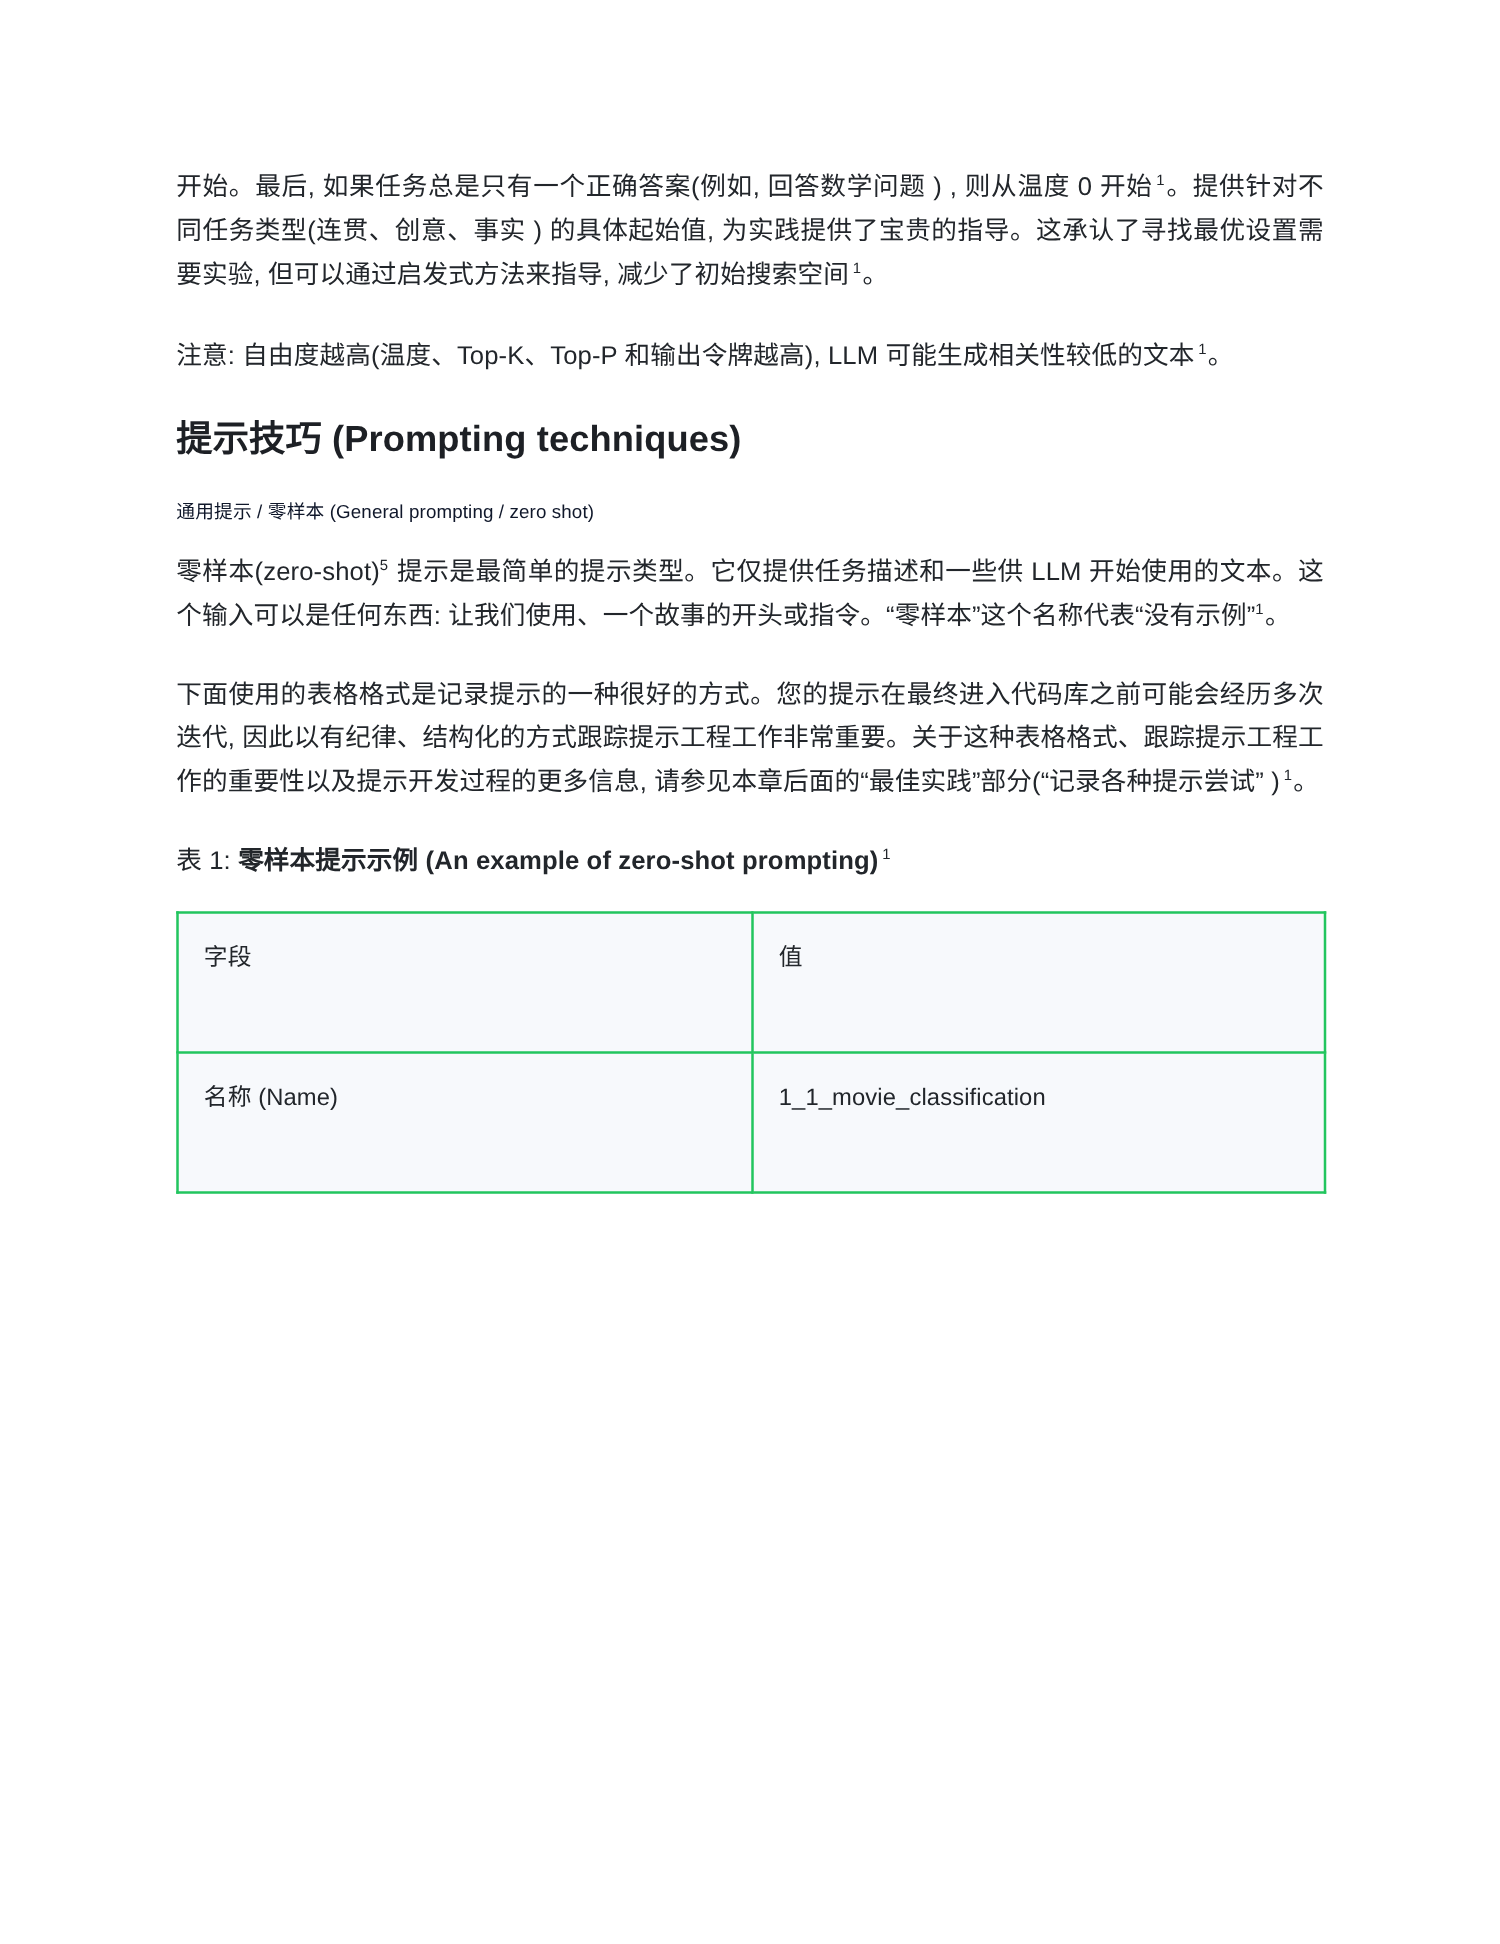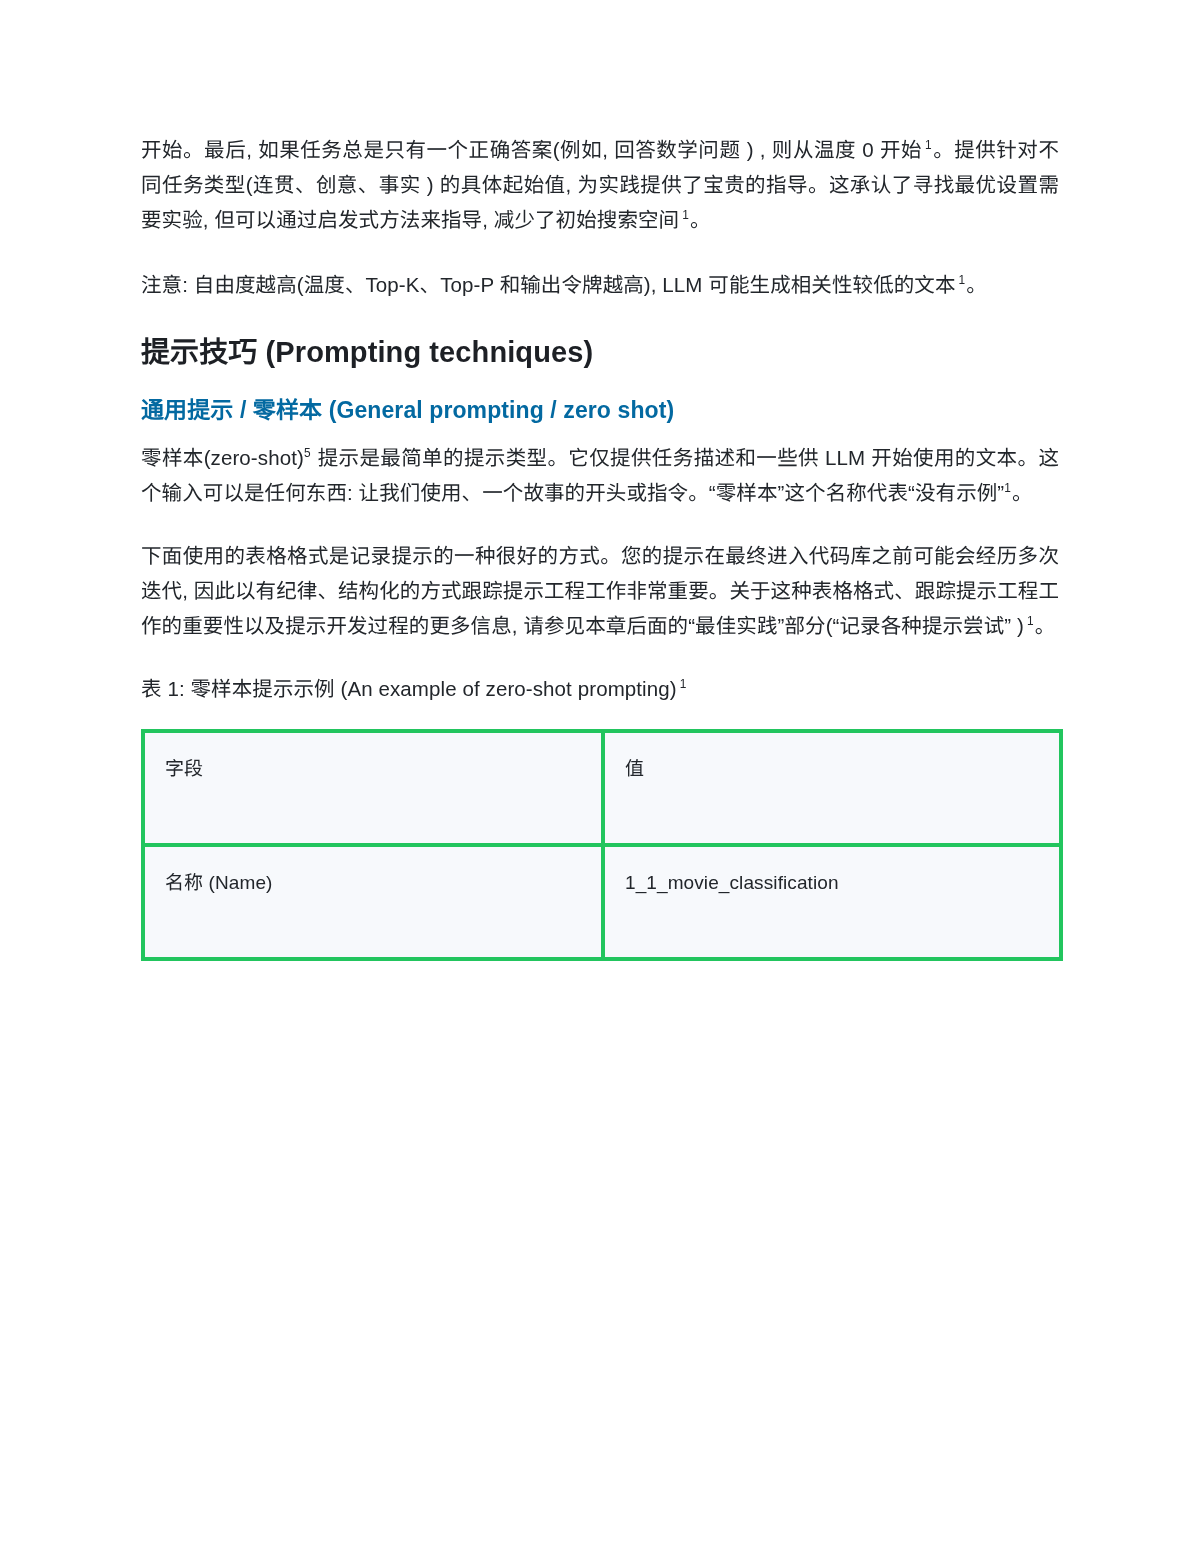--- a/index.html
+++ b/index.html
@@ -46,36 +46,36 @@
     margin: 14px 0 22px 0;
     font-size: 29px;
     line-height: 40px;
     font-weight: 700;
     color: #1d2025;
     letter-spacing: 0.1px;
   }
 
   h3.sub-heading {
     margin: 16px 0 14px 0;
-    font-size: 23px;
+    font-size: 15px;
     line-height: 32px;
-    font-weight: 700;
-    color: #0369a1;
+    font-weight: 400;
+    color: #0f172a;
     letter-spacing: 0.1px;
   }
 
   p.table-caption {
     margin: 22px 0 24px 0;
     font-size: 20.5px;
     line-height: 32px;
     color: #22262b;
     letter-spacing: 0.1px;
   }
   p.table-caption .cap-bold {
-    font-weight: 400;
+    font-weight: 700;
   }
 
   sup.fn {
     font-size: 0.58em;
     vertical-align: super;
     line-height: 0;
     padding: 0 1px 0 3px;
     color: #22262b;
   }
   sup.fn-tight {
@@ -87,21 +87,21 @@
     border-collapse: collapse;
     table-layout: fixed;
     border: 2px solid #2e3236;
     background: #f7f9fc;
   }
   table.prompt-table col.c1 { width: 460px; }
   table.prompt-table col.c2 { width: 458px; }
 
   table.prompt-table th,
   table.prompt-table td {
-    border: 4px solid #22c55e;
+    border: 2px solid #22c55e;
     background: #f7f9fc;
     padding: 22px 20px 24px 20px;
     height: 64px;
     vertical-align: top;
     text-align: left;
     font-size: 19px;
     line-height: 28px;
     font-weight: 400;
     color: #22262b;
     letter-spacing: 0.1px;

